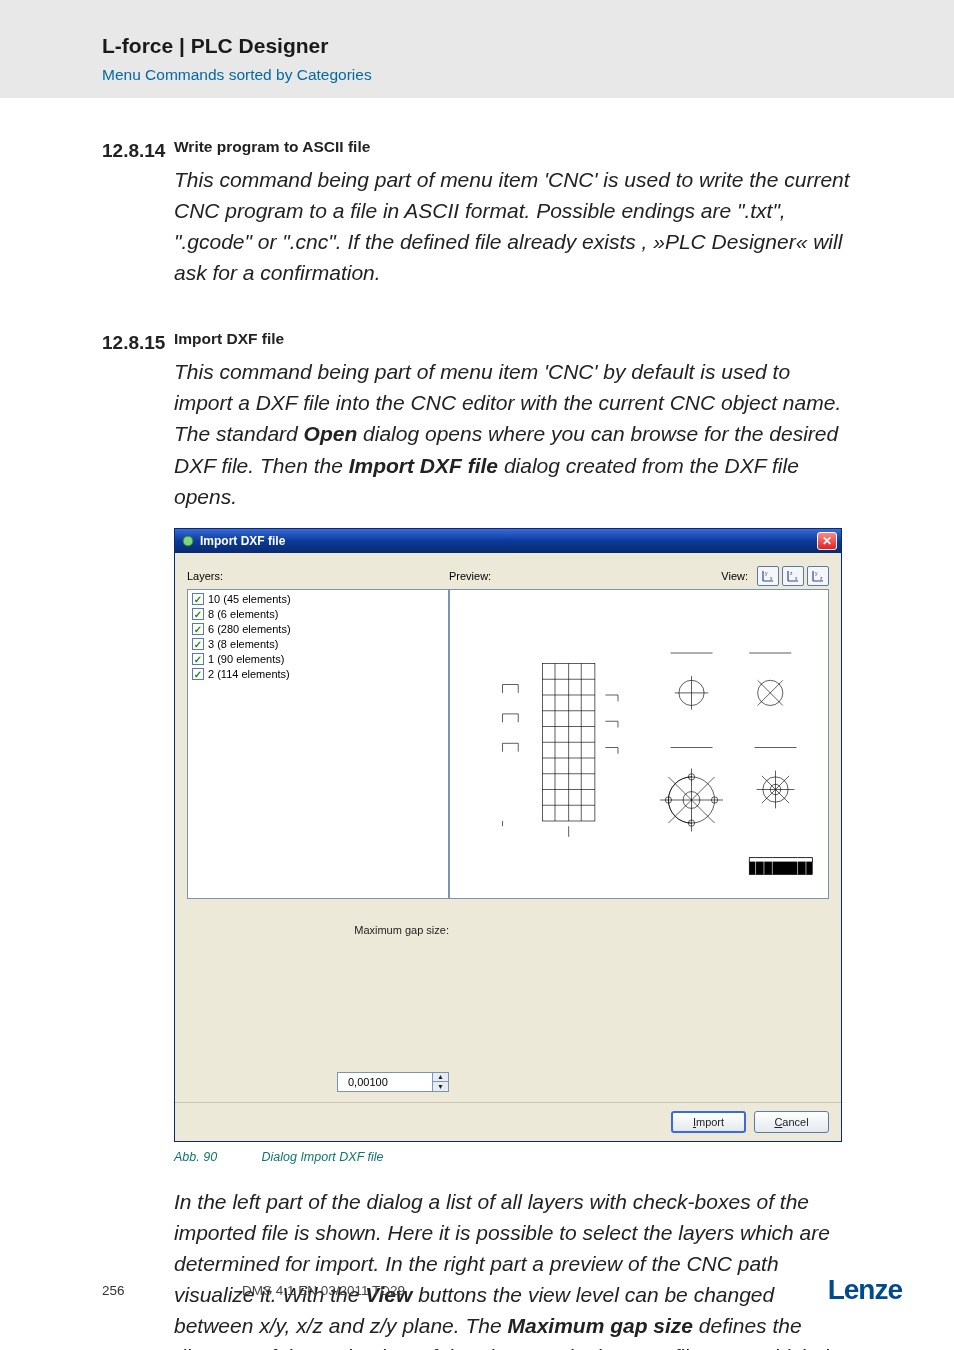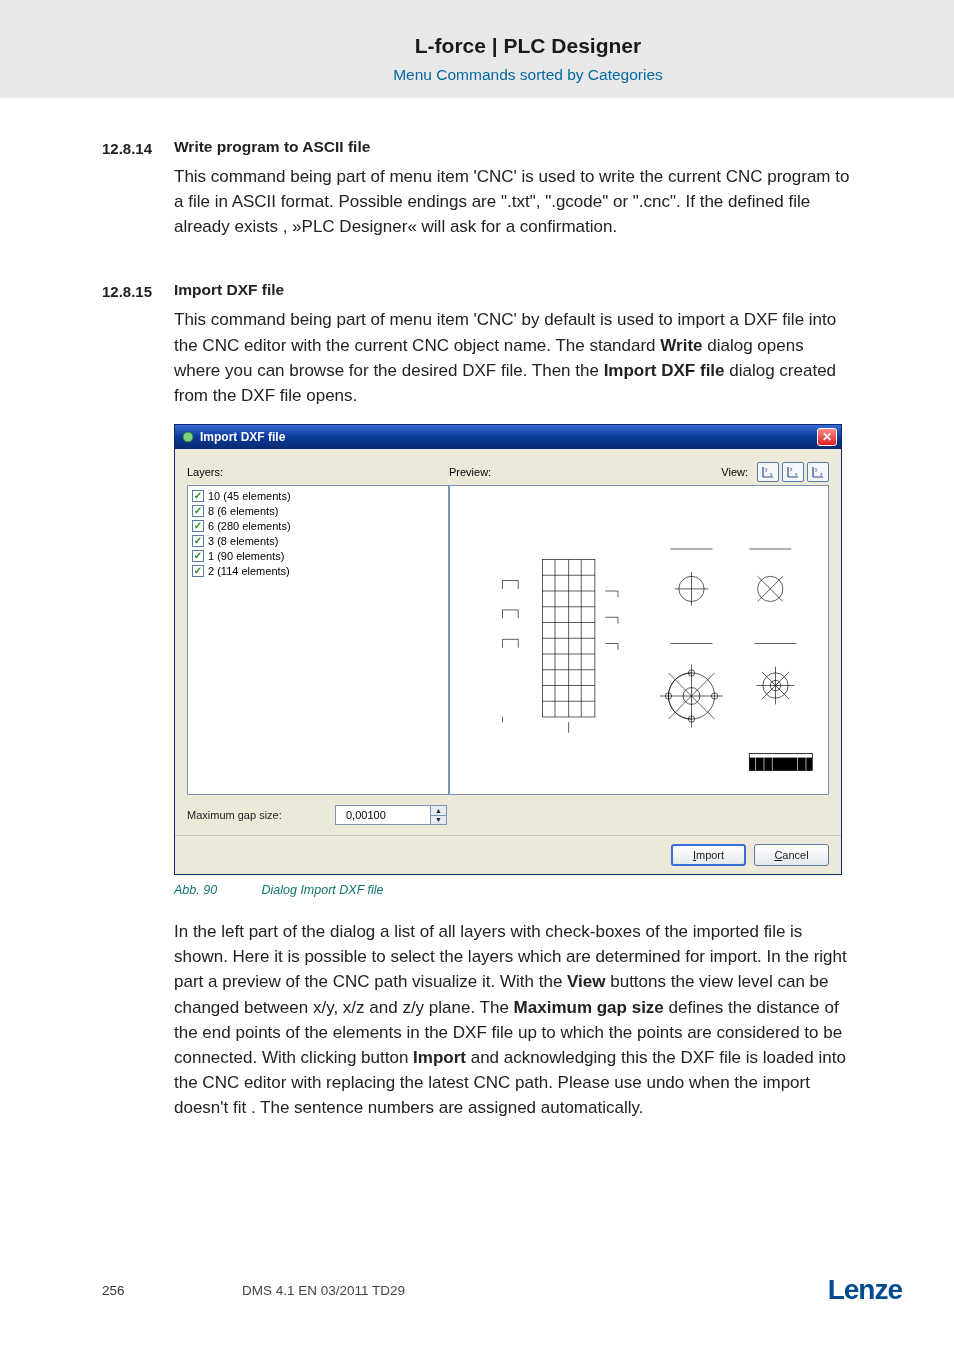--- a/index.html
+++ b/index.html
@@ -7,21 +7,20 @@
     width: 954px;
     height: 1350px;
     background: #fff;
     font-family: "Segoe UI", Arial, sans-serif;
     color: #222;
     position: relative;
   }
   .header-band {
     background: #e8e8e8;
     padding: 34px 0 14px 0;
-    text-align: center;
   }
   .page-title {
     font-size: 21px;
     font-weight: 700;
     margin-left: 102px;
     color: #1a1a1a;
     margin-bottom: 8px;
   }
   .page-subheading {
     font-size: 15.5px;
@@ -32,34 +31,35 @@
     padding: 40px 102px 0 102px;
   }
   .section {
     display: flex;
     margin-bottom: 42px;
   }
   .sec-num {
     width: 72px;
     flex-shrink: 0;
     font-weight: 700;
-    font-size: 15px;
+    font-size: 19px;
     padding-top: 2px;
   }
   .sec-body {
     flex: 1;
   }
   .sec-title {
     font-weight: 700;
     font-size: 15.5px;
     margin-bottom: 8px;
   }
   .sec-text {
-    font-size: 17px;
+    font-size: 21px;
     line-height: 1.48;
+    font-style: italic;
   }
   .sec-text b { font-weight: 700; }
   
   
   .dialog-wrap {
     margin: 16px 0 8px 0;
   }
   .dialog {
     width: 668px;
     border: 1px solid #0a2a6e;
@@ -128,21 +128,21 @@
   }
   .preview-box {
     border:1px solid #7a95b0;
     background:#fff;
     height: 310px;
     margin-top:2px;
     position:relative;
     overflow:hidden;
   }
   .gap-row {
-    display:flex; align-items:center; margin-top:10px;
+    display:flex; align-items:flex-end; margin-top:25px;flex-direction:column;
   }
   .gap-row label { flex:0 0 148px; }
   .gap-input {
     display:flex; border:1px solid #7a95b0; background:#fff; height:20px;
   }
   .gap-input input {
     border:none; width:94px; font-size:11px; padding:0 10px; outline:none;
     font-family: Tahoma, Arial, sans-serif;
   }
   .gap-spin { width:16px; border-left:1px solid #7a95b0; display:flex; flex-direction:column;}
@@ -211,21 +211,21 @@
     <div class="sec-body">
       <div class="sec-title">Write program to ASCII file</div>
       <div class="sec-text">This command being part of menu item 'CNC' is used to write the current CNC program to a file in ASCII format. Possible endings are ".txt", ".gcode" or ".cnc". If the defined file already exists , »PLC Designer« will ask for a confirmation.</div>
     </div>
   </div>
 
   <div class="section" style="margin-bottom:0;">
     <div class="sec-num">12.8.15</div>
     <div class="sec-body">
       <div class="sec-title">Import DXF file</div>
-      <div class="sec-text">This command being part of menu item 'CNC' by default is used to import a DXF file into the CNC editor with the current CNC object name. The standard <b>Write</b> dialog opens where you can browse for the desired DXF file. Then the <b>Import DXF file</b> dialog created from the DXF file opens.</div>
+      <div class="sec-text">This command being part of menu item 'CNC' by default is used to import a DXF file into the CNC editor with the current CNC object name. The standard <b>Open</b> dialog opens where you can browse for the desired DXF file. Then the <b>Import DXF file</b> dialog created from the DXF file opens.</div>
 
       <div class="dialog-wrap">
         <div class="dialog">
           <div class="dlg-titlebar">
             <span class="dlg-title-icon">
               <svg width="14" height="14" viewBox="0 0 14 14">
                   <circle cx="7" cy="7" r="5" fill="#7fd47f" stroke="#2a7a2a"></circle>
                 </svg>
             </span>
             <span class="dlg-title">Import DXF file</span>

